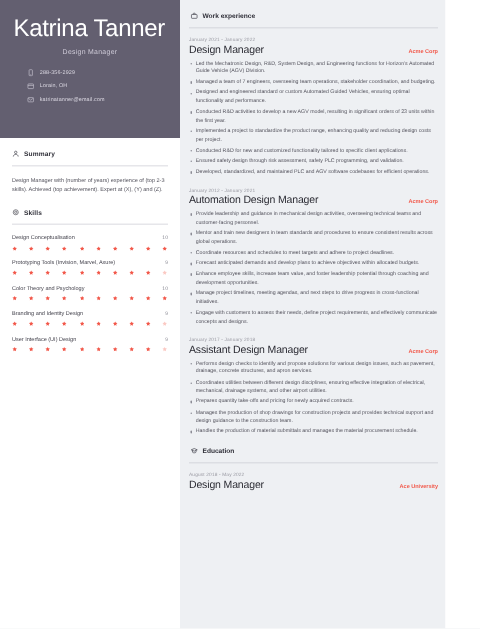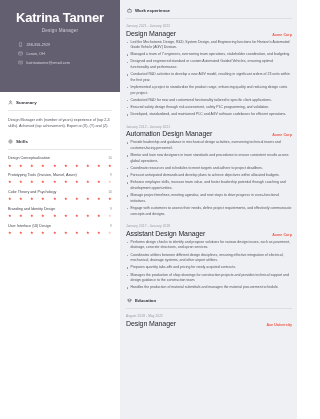--- a/index.html
+++ b/index.html
@@ -15,22 +15,22 @@
   
   .sidebar { width:120px; flex:0 0 120px; background:#ffffff; display:flex; flex-direction:column; }
 
   .side-header {
     background:#635f70;
     color:#ffffff;
     padding:11px 9px 12px 9px;
     min-height:92px;
   }
   .name {
-    font-size:13px; font-weight:bold; letter-spacing:-0.2px;
-    text-align:center; line-height:1.1; color:#ffffff;
+    font-size:16px; font-weight:normal; letter-spacing:-0.2px;
+    line-height:1.1; color:#ffffff;
   }
   .role {
     font-size:4.6px; text-align:center; margin-top:3px;
     color:#cfcbd8; letter-spacing:0.2px;
   }
   .contacts { margin-top:9px; padding-left:9px; }
   .contact-row { display:flex; align-items:center; gap:3.5px; margin-bottom:4px; }
   .contact-row .ic { width:5px; height:5px; flex:0 0 5px; opacity:.85; }
   .contact-row .ic svg { width:5px; height:5px; display:block; }
   .contact-txt { font-size:3.6px; color:#dcd9e3; letter-spacing:0.1px; }

